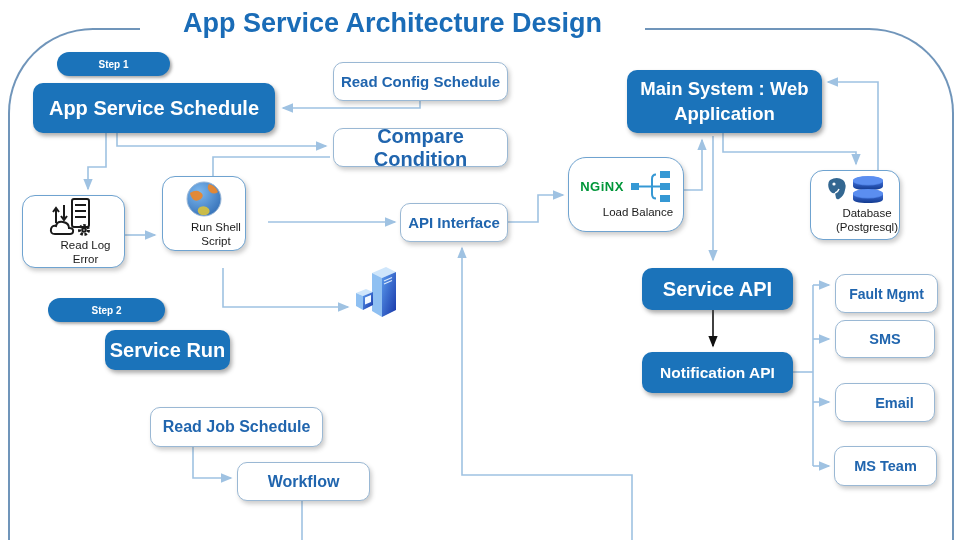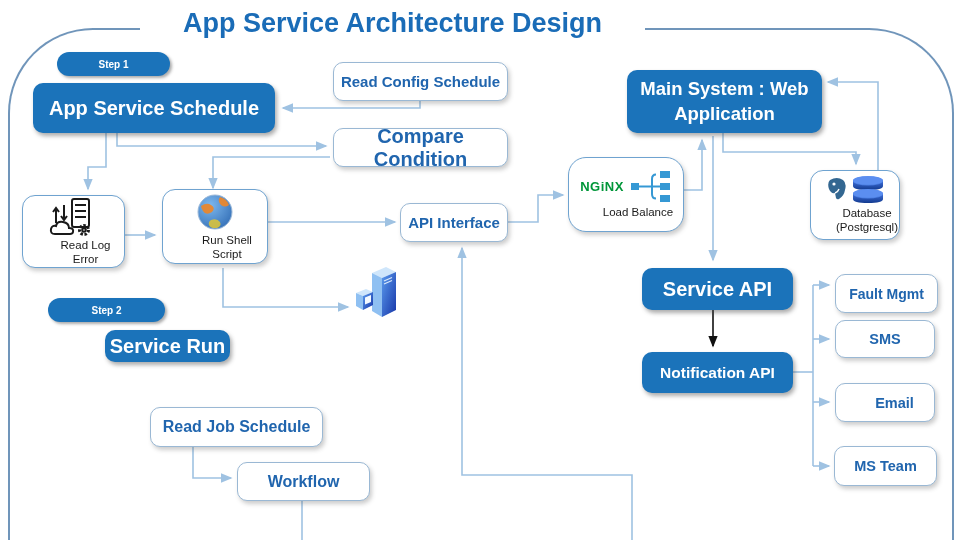--- a/index.html
+++ b/index.html
@@ -81,21 +81,21 @@
     <path d="M713,310 L713,346" stroke="#111" stroke-width="1.6" fill="none" marker-end="url(#ak)"></path>
   </svg>
 
   <div class="page-title">App Service Architecture Design</div>
 
   <div class="node badge" style="left:57px;top:52px;width:113px;height:24px;">Step 1</div>
   <div class="node badge" style="left:48px;top:298px;width:117px;height:24px;">Step 2</div>
 
   <div class="node fill" style="left:33px;top:83px;width:242px;height:50px;font-size:20px;">App Service  Schedule</div>
   <div class="node fill" style="left:627px;top:70px;width:195px;height:63px;font-size:18.5px;line-height:1.3;padding:0 8px;">Main System : Web Application</div>
-  <div class="node fill" style="left:105px;top:330px;width:125px;height:32px;font-size:20px;">Service Run</div>
+  <div class="node fill" style="left:105px;top:330px;width:125px;height:40px;font-size:20px;">Service Run</div>
   <div class="node fill" style="left:642px;top:268px;width:151px;height:42px;font-size:20px;">Service API</div>
   <div class="node fill" style="left:642px;top:352px;width:151px;height:41px;font-size:15.5px;">Notification API</div>
 
   <div class="node outline" style="left:333px;top:62px;width:175px;height:39px;font-size:15px;">Read Config Schedule</div>
   <div class="node outline" style="left:333px;top:128px;width:175px;height:39px;font-size:20px;">Compare  Condition</div>
   <div class="node outline" style="left:400px;top:203px;width:108px;height:39px;font-size:15px;">API Interface</div>
   <div class="node outline" style="left:150px;top:382px;width:173px;height:40px;font-size:16px;margin-top:25px;">Read Job Schedule</div>
   <div class="node outline" style="left:237px;top:462px;width:133px;height:39px;font-size:16px;">Workflow</div>
   <div class="node outline" style="left:835px;top:274px;width:103px;height:39px;font-size:14px;">Fault Mgmt</div>
   <div class="node outline" style="left:835px;top:320px;width:100px;height:38px;font-size:14.5px;">SMS</div>
@@ -112,21 +112,21 @@
         <line x1="27" y1="14" x2="38" y2="14"></line>
         <line x1="27" y1="20" x2="38" y2="20"></line>
         <path d="M7,37 q-5,0 -4,-5 q1,-4 5,-3 q1,-5 7,-4 q6,1 6,6 q5,0 4,4 q-0.5,2 -3,2 z"></path>
         <circle cx="36" cy="33" r="4.5" stroke-dasharray="2.4 1.6" stroke-width="3"></circle>
         <circle cx="36" cy="33" r="1.8"></circle>
       </g>
     </svg>
     <span class="cap">Read Log Error</span>
   </div>
 
-  <div class="node iconbox" style="left:162px;top:189px;width:106px;height:75px;">
+  <div class="node iconbox" style="left:162px;top:176px;width:84px;height:75px;">
     <svg width="40" height="40" viewBox="0 0 40 40">
       <circle cx="20" cy="20" r="17" fill="url(#globe)"></circle>
       <path d="M6,14 q6,-4 10,-1 q5,3 1,7 q-6,4 -9,-1 q-2,-3 -2,-5z" fill="#e8872e" opacity="0.95"></path>
       <path d="M25,5 q7,2 9,8 q-4,3 -8,0 q-4,-4 -1,-8z" fill="#e8872e" opacity="0.95"></path>
       <path d="M16,28 q6,-2 9,2 q2,4 -3,6 q-6,1 -8,-3 q-1,-3 2,-5z" fill="#d8c23c" opacity="0.9"></path>
       <circle cx="20" cy="20" r="17" fill="none" stroke="#9bb8d8" stroke-width="1"></circle>
     </svg>
     <span class="cap">Run Shell Script</span>
   </div>
 

